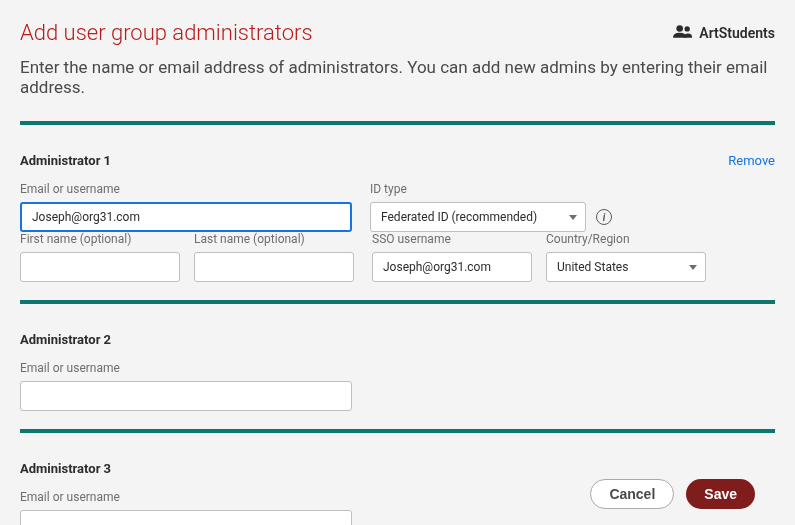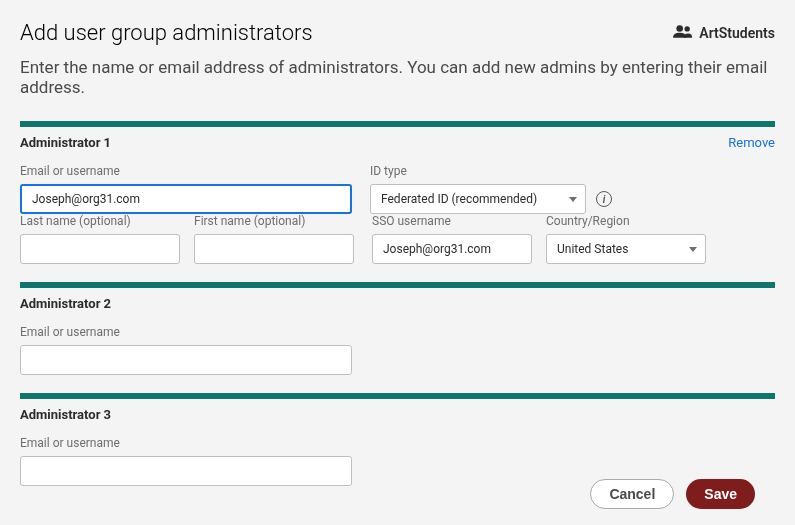--- a/index.html
+++ b/index.html
@@ -15,38 +15,38 @@
     }
     .header-row {
       display: flex;
       justify-content: space-between;
       align-items: center;
       margin-bottom: 12px;
     }
     .page-title {
       font-size: 22px;
       font-weight: 300;
-      color: #000000;
+      color: #b91c1c;
     }
     .group-badge {
       display: flex;
       align-items: center;
       gap: 6px;
       font-weight: 600;
       font-size: 14px;
     }
     .group-badge svg { width: 20px; height: 14px; }
     .subtitle {
       font-size: 17px;
       color: #4a4a4a;
       margin-bottom: 24px;
     }
     .section {
-      border-top: 6px solid #0f766e;
-      padding-top: 8px;
+      border-top: 4px solid #0f766e;
+      padding-top: 28px;
       margin-bottom: 18px;
     }
     .section-head {
       display: flex;
       justify-content: space-between;
       align-items: baseline;
       margin-bottom: 14px;
     }
     .section-title {
       font-size: 13px;
@@ -180,25 +180,25 @@
           <span>Federated ID (recommended)</span>
           <span class="chevron"></span>
         </div>
         <span class="info-icon">i</span>
       </div>
     </div>
   </div>
 
   <div class="row">
     <div class="field">
+      <span class="field-label">First name (optional)</span>
+      <input type="text" class="w-160" value="" style="">
+    </div>
+    <div class="field">
       <span class="field-label">Last name (optional)</span>
-      <input type="text" class="w-160" value="" style="">
-    </div>
-    <div class="field">
-      <span class="field-label">First name (optional)</span>
       <input type="text" class="w-160" value="" style="">
     </div>
     <div class="field" style="margin-left:4px">
       <span class="field-label">SSO username</span>
       <input type="text" class="w-160" value="Joseph@org31.com" style="">
     </div>
     <div class="field">
       <span class="field-label">Country/Region</span>
       <div class="select w-160">
         <span>United States</span>

